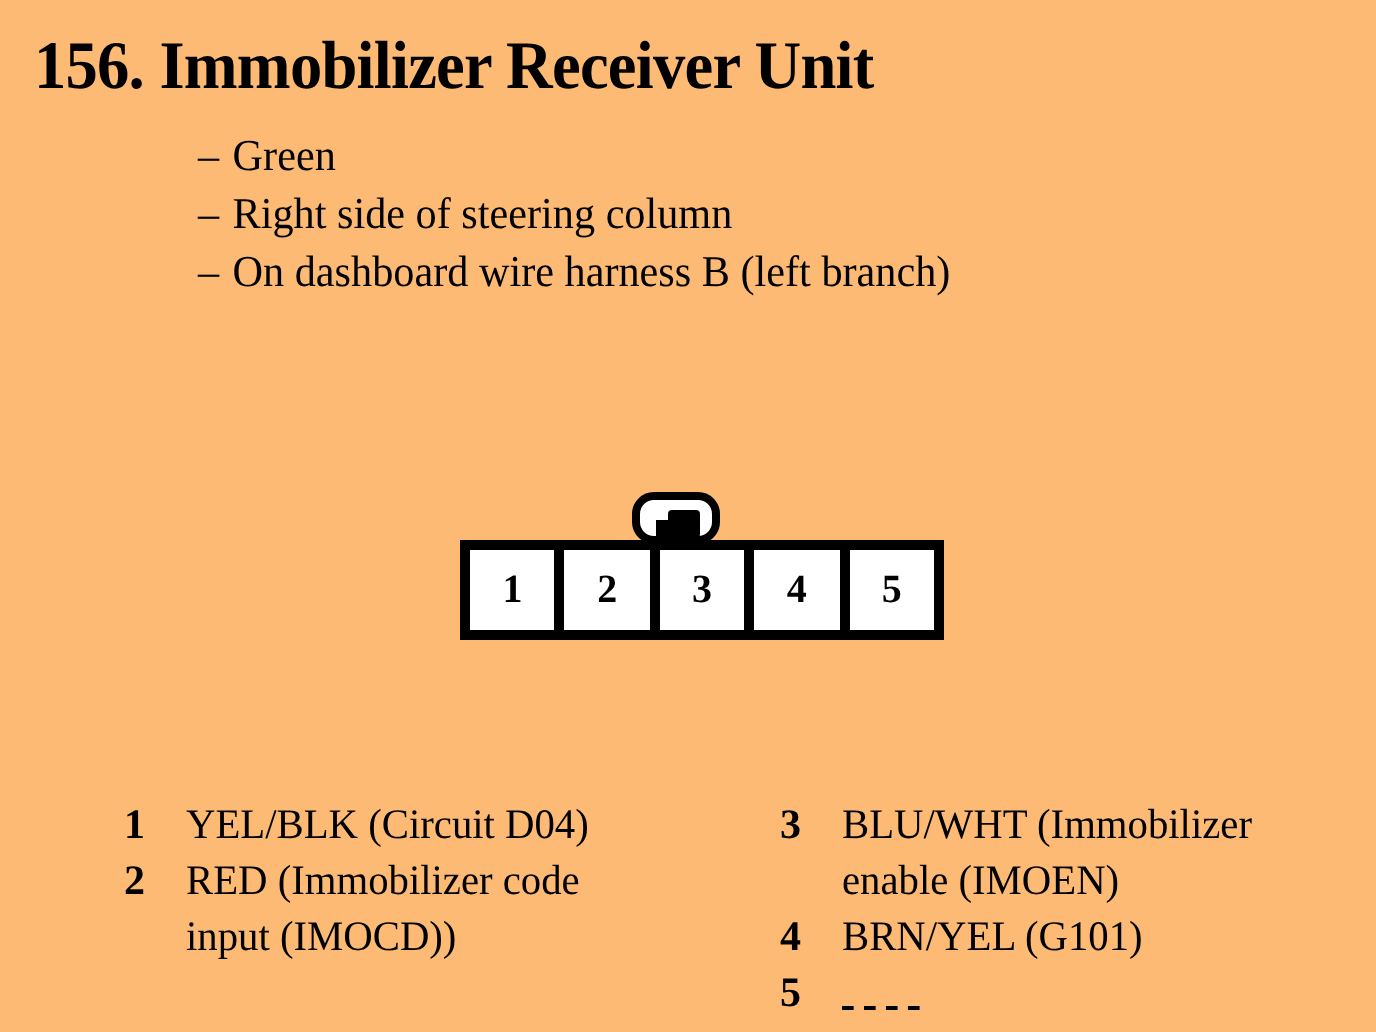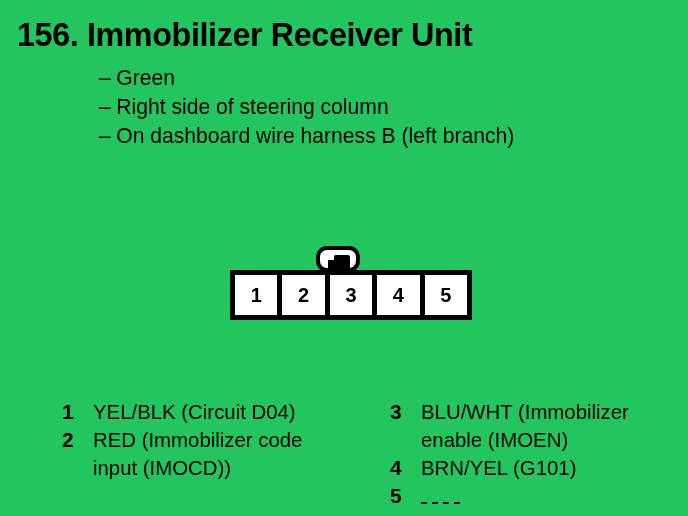--- a/index.html
+++ b/index.html
@@ -15,21 +15,22 @@
     font-family: "Liberation Sans", "DejaVu Sans", sans-serif;
     color: #000000;
     -webkit-font-smoothing: none;
   }
 
   .page {
     position: absolute;
     left: 0; top: 0;
     width: 688px;
     height: 516px;
-    background: #22c55e;
+    background: #fdba74;
+    font-family: Liberation Serif, serif;
   }
 
   
   .title {
     position: absolute;
     left: 17px;
     top: 14px;
     font-size: 34px;
     font-weight: bold;
     letter-spacing: -0.4px;

